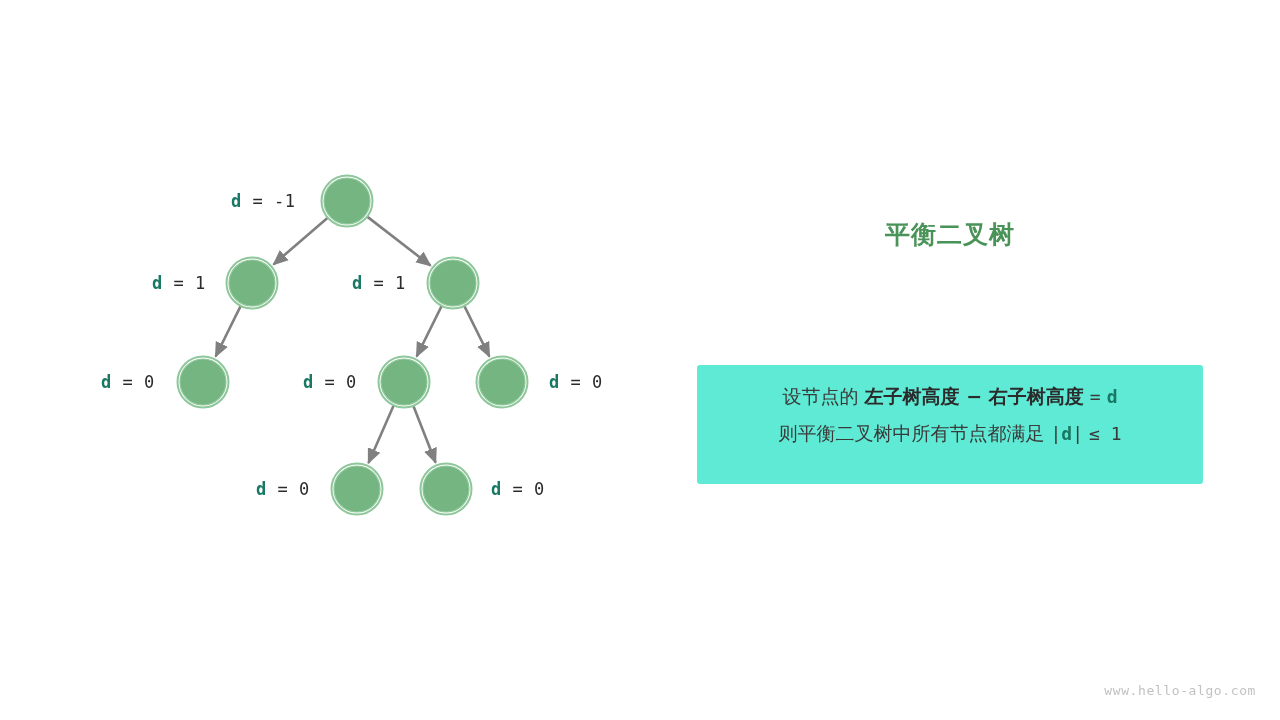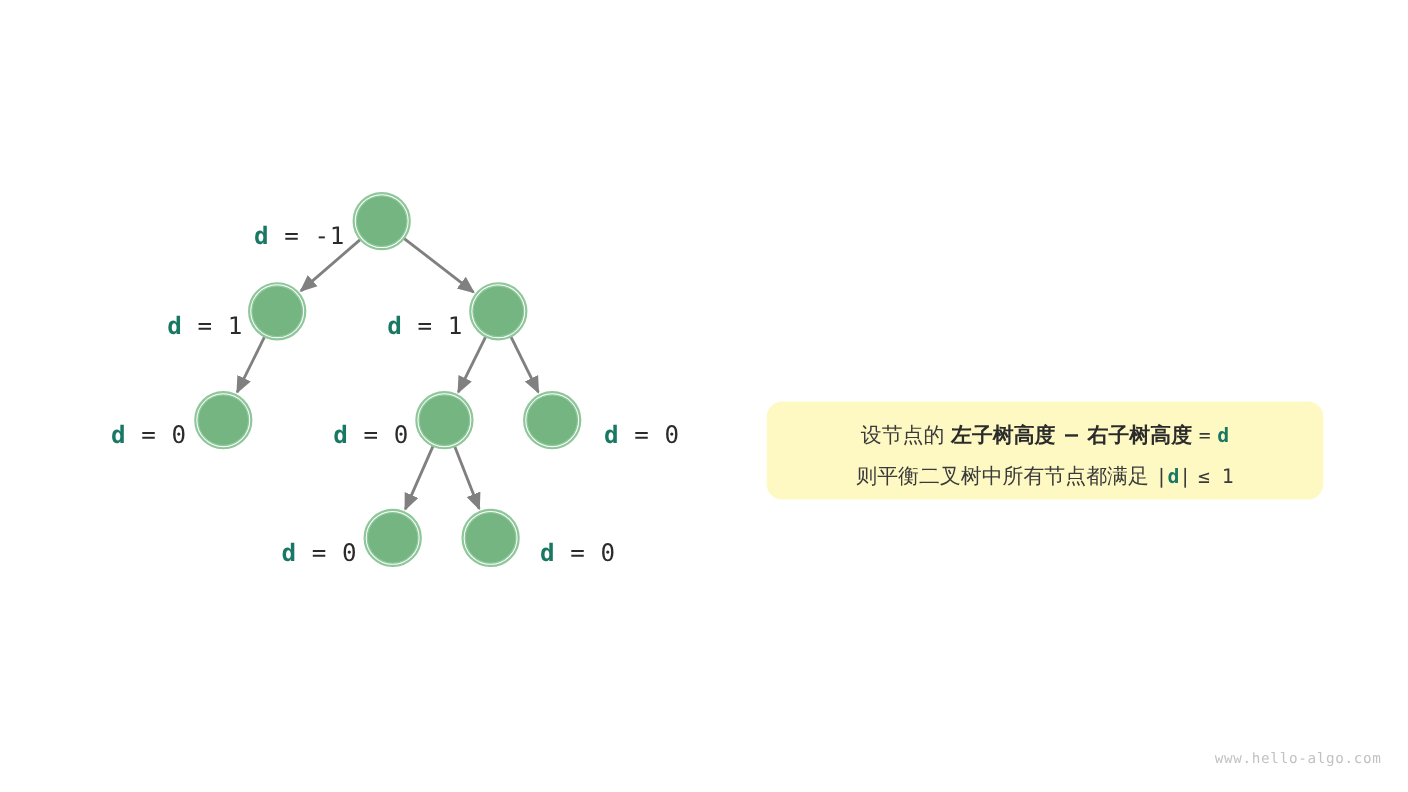--- a/index.html
+++ b/index.html
@@ -27,26 +27,25 @@
     position: absolute;
     left: 0;
     top: 0;
     width: 660px;
     height: 600px;
   }
 
   .node-label {
     position: absolute;
     font-family: "DejaVu Sans Mono", monospace;
-    font-size: 22px;
+    font-size: 17px;
     letter-spacing: 0.5px;
     color: #2b2b2b;
     white-space: nowrap;
     line-height: 1;
-    margin-top: 12px;
   }
   .node-label .d {
     color: #197864;
     font-weight: bold;
   }
 
   
   #right-panel {
     position: absolute;
     left: 697px;
@@ -69,23 +68,23 @@
     font-size: 19px;
     letter-spacing: 1.2px;
     margin-top: 19px;
   }
 
   #info-box {
     position: absolute;
     left: 697px;
     top: 365px;
     width: 506px;
-    height: 89px;
-    background: #fef9c3;
-    border-radius: 14px;
+    height: 119px;
+    background: #5eead4;
+    border-radius: 3px;
     box-sizing: border-box;
     padding: 22px 0 0 0;
   }
   .info-line {
     text-align: center;
     font-family: "DejaVu Sans", sans-serif;
     font-size: 19px;
     color: #3a3a3a;
     line-height: 1.0;
     white-space: nowrap;
@@ -156,20 +155,21 @@
       <div class="node-label" style="left: 152px; top: 275px;"><span class="d">d</span><span> = 1</span></div>
       <div class="node-label" style="left: 352px; top: 275px;"><span class="d">d</span><span> = 1</span></div>
       <div class="node-label" style="left: 101px; top: 374px;"><span class="d">d</span><span> = 0</span></div>
       <div class="node-label" style="left: 303px; top: 374px;"><span class="d">d</span><span> = 0</span></div>
       <div class="node-label" style="left: 549px; top: 374px;"><span class="d">d</span><span> = 0</span></div>
       <div class="node-label" style="left: 256px; top: 481px;"><span class="d">d</span><span> = 0</span></div>
       <div class="node-label" style="left: 491px; top: 481px;"><span class="d">d</span><span> = 0</span></div>
     </div>
 
   <div id="right-panel">
+    <div id="panel-title">平衡二叉树</div>
   </div>
 
   <div id="info-box">
     <div class="info-line">
       <span>设节点的</span>
       <span class="bold">左子树高度 − 右子树高度</span>
       <span class="mono">=</span>
       <span class="dvar">d</span>
     </div>
     <div class="info-line second">

